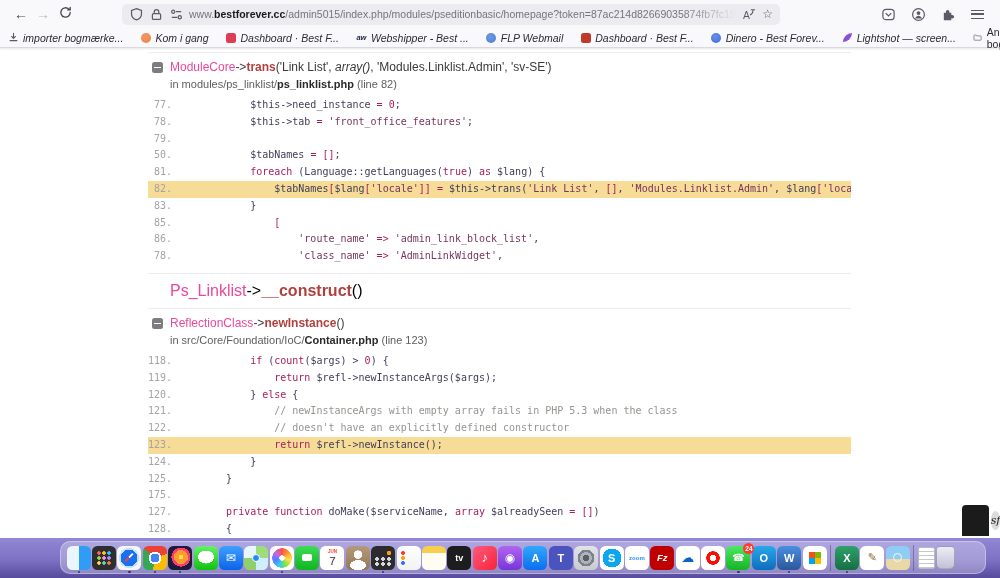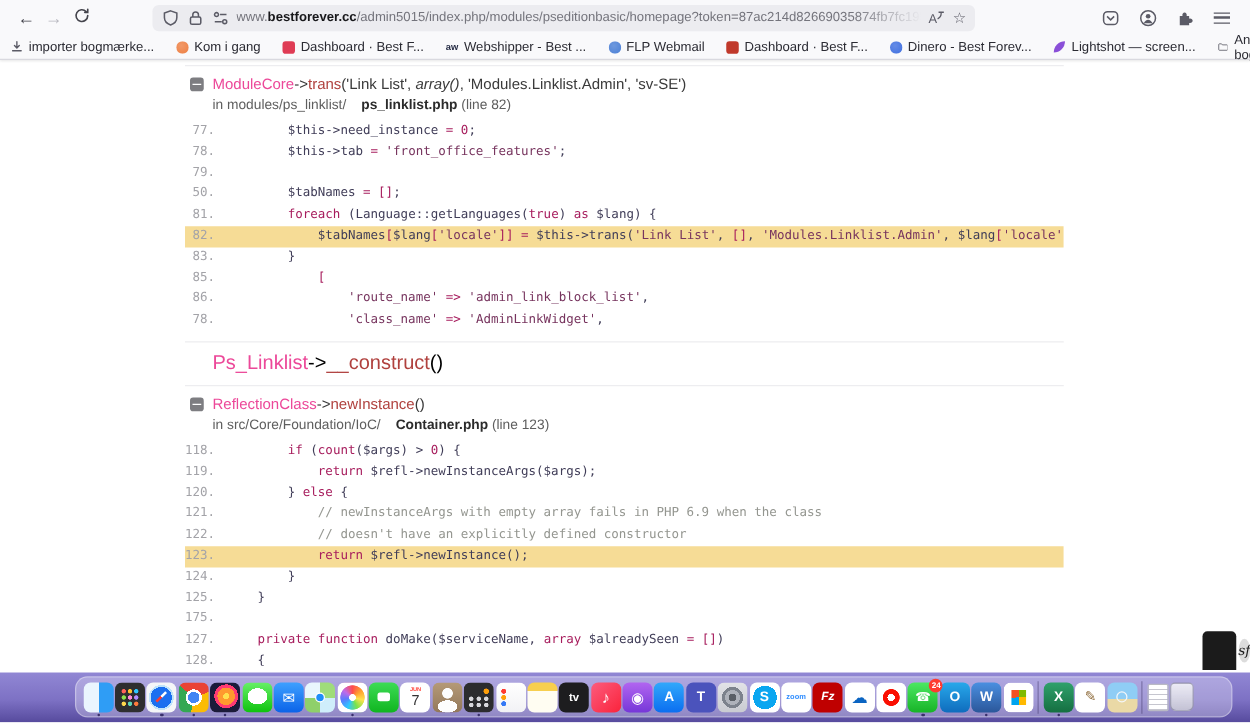--- a/index.html
+++ b/index.html
@@ -34,27 +34,27 @@
   .other-bm { margin-left:auto; display:flex; align-items:center; gap:5px; padding-right:6px; }
 
   
   .page { position:absolute; top:48px; left:0; right:0; height:490px; background:#fff; overflow:hidden; }
   .trace { margin:4px 0 0 148px; width:703px; }
   .entry { border-top:1px solid #ededf0; }
   .entry-header { padding:7px 0 1px 0; font-size:12px; color:#3a3a3a; display:flex; align-items:flex-start; }
   .collapse { width:11px; height:11px; background:#7d7d81; border-radius:2.5px; margin:2px 7px 0 4px; position:relative; flex:none; }
   .collapse::after { content:""; position:absolute; left:2px; right:2px; top:4.6px; height:1.6px; background:#fff; }
   .cls { color:#ec4899; }
-  .mtd { color:#b0413e; font-weight:normal; }
+  .mtd { color:#b0413e; font-weight:bold; }
   .args em { font-style:italic;text-align:center; }
   .loc { font-size:11px; color:#5e5e5e; margin:3px 0 7px 22px; }
-  .loc b { color:#2b2b2b;margin-left:12px; }
+  .loc b { color:#2b2b2b; }
   .standalone { padding:8px 0 8px 22px; font-size:16px; }
   .code { font-family:"DejaVu Sans Mono", monospace; font-size:10px; line-height:16.8px; color:#403d58; padding-bottom:8px; overflow:hidden; }
-  .crow { display:flex; white-space:pre; }
+  .crow { display:flex; white-space:pre;gap:20px; }
   .crow.h { background:#f6dc96; }
   .ln { width:34px; flex:none; text-align:right; padding-right:10px; color:#a3a3a8; }
   .cd { flex:1 1 auto; overflow:hidden; }
   .k { color:#a71d5d; }
   .st { color:#77345e; }
   .cm { color:#949690; }
 
   .sf-toggle { position:absolute; right:11px; bottom:2px; width:27px; height:31px; background:#1b1b1b; border-radius:4px 4px 0 0; display:flex; align-items:center; justify-content:center; }
   .sf-circle { width:19px; height:19px; border-radius:50%; background:#dcdcdc; color:#1b1b1b; font-family:"DejaVu Serif", serif; font-style:italic; font-size:11px; display:flex; align-items:center; justify-content:center;margin-left:40px; }
 
@@ -171,21 +171,21 @@
             <circle cx="8" cy="6.4" r="2" fill="#5b5b66" stroke="none"></circle>
             <path d="M4.3 12.3c.9-2 2.2-3 3.7-3s2.8 1 3.7 3" fill="#5b5b66" stroke="none"></path>
           </svg>
         <svg class="nav-icon-svg" viewBox="0 0 16 16" fill="#5b5b66">
             <path d="M3 6.2h2.3c-.4-1.9.7-3 1.8-3s2.2 1.1 1.8 3H11v2.3c1.9-.4 3 .7 3 1.8s-1.1 2.2-3 1.8V14H3z"></path>
           </svg>
         <span class="hamburger"></span>
       </div>
     </div>
     <div class="bookmarks-bar">
-      <span id="bookmarks" style="display:flex;align-items:flex-end;">
+      <span id="bookmarks" style="display:flex;align-items:flex-end;font-style:italic;">
           <span class="bm">
             <span class="bm-ic">
               <svg width="11" height="11" viewBox="0 0 16 16" fill="none" stroke="#5b5b66" stroke-width="1.6" stroke-linecap="round">
                 <path d="M8 2v7M5.2 6.5L8 9.3l2.8-2.8M3 12.5h10"></path>
               </svg>
             </span>
             <span>importer bogmærke...</span>
           </span>
           <span class="bm">
             <span class="bm-ic">
@@ -273,21 +273,21 @@
           <span class="collapse"></span>
           <span>
             <span class="cls">ReflectionClass</span><span>-&gt;</span><span class="mtd">newInstance</span><span class="args"><span>()</span><em></em><span></span></span>
           </span>
         </div>
         <div class="loc"><span>in src/Core/Foundation/IoC/</span><b>Container.php</b><span> (line 123)</span></div>
         <div class="code">
             <div class="crow"><span class="ln">118.</span><span class="cd">        <span class="k">if</span> (<span class="k">count</span>($args) &gt; <span class="k">0</span>) {</span></div>
             <div class="crow"><span class="ln">119.</span><span class="cd">            <span class="k">return</span> $refl-&gt;newInstanceArgs($args);</span></div>
             <div class="crow"><span class="ln">120.</span><span class="cd">        } <span class="k">else</span> {</span></div>
-            <div class="crow"><span class="ln">121.</span><span class="cd"><span class="cm">            // newInstanceArgs with empty array fails in PHP 6.9 when the class</span></span></div>
+            <div class="crow"><span class="ln">121.</span><span class="cd"><span class="cm">            // newInstanceArgs with empty array fails in PHP 5.3 when the class</span></span></div>
             <div class="crow"><span class="ln">122.</span><span class="cd"><span class="cm">            // doesn't have an explicitly defined constructor</span></span></div>
             <div class="crow h"><span class="ln">123.</span><span class="cd">            <span class="k">return</span> $refl-&gt;newInstance();</span></div>
             <div class="crow"><span class="ln">124.</span><span class="cd">        }</span></div>
             <div class="crow"><span class="ln">125.</span><span class="cd">    }</span></div>
             <div class="crow"><span class="ln">175.</span><span class="cd"></span></div>
             <div class="crow"><span class="ln">127.</span><span class="cd">    <span class="k">private</span> <span class="k">function</span> doMake($serviceName, <span class="k">array</span> $alreadySeen <span class="k">=</span> <span class="k">[</span><span class="k">]</span>)</span></div>
             <div class="crow"><span class="ln">128.</span><span class="cd">    {</span></div>
           </div>
       </div>
 

